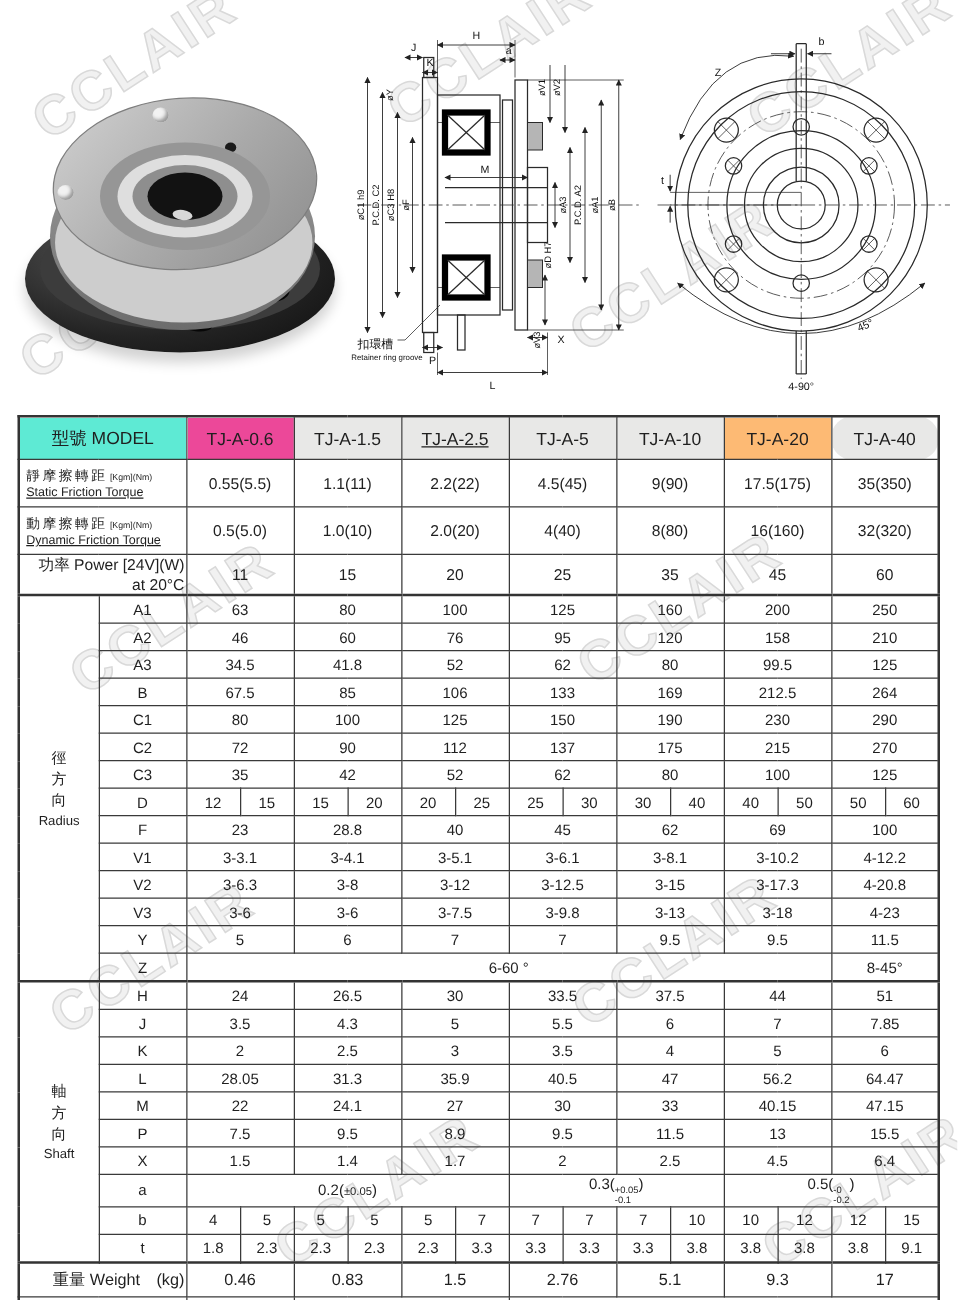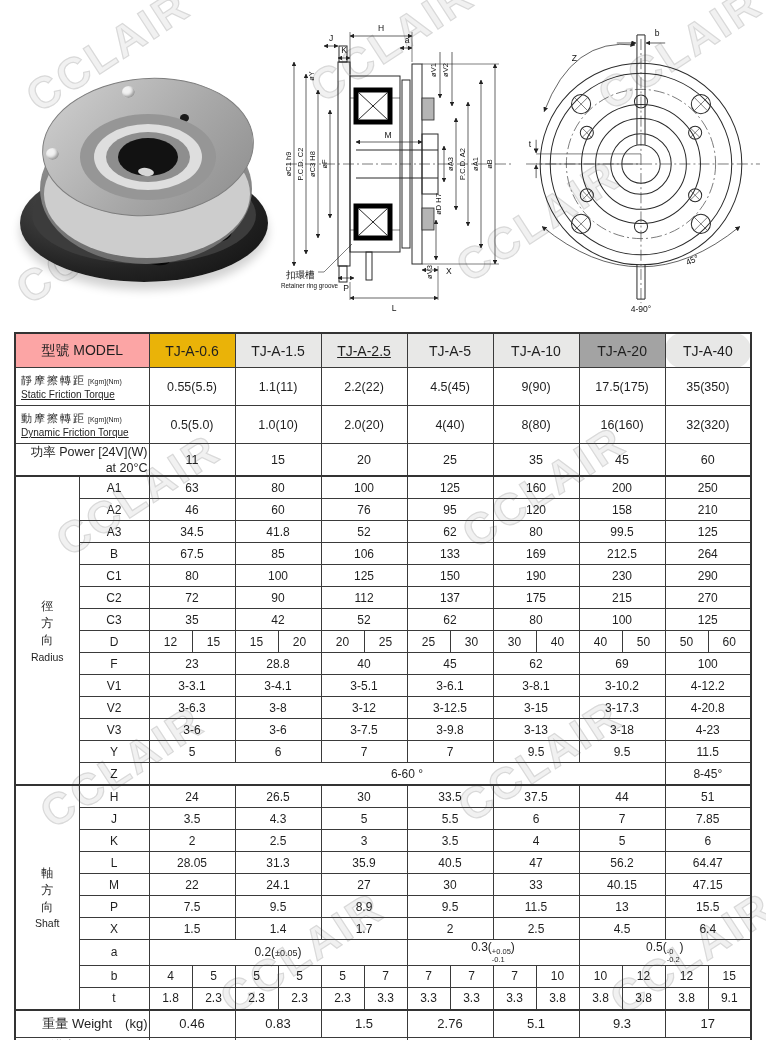--- a/index.html
+++ b/index.html
@@ -289,27 +289,27 @@
         <col style="width: 43px;">
         <col style="width: 43px;">
         <col style="width: 43px;">
         <col style="width: 43px;">
         <col style="width: 43px;">
         <col style="width: 43px;">
         <col style="width: 43px;">
       </colgroup>
       <tbody>
         <tr class="r-hd">
-          <td colspan="2" class="mlab" style="background: #fca5a5;">型號 MODEL</td>
-          <td colspan="2" style="background: #eab308;">TJ-A-0.6</td>
+          <td colspan="2" class="mlab" style="background: #5eead4;">型號 MODEL</td>
+          <td colspan="2" style="background: #ec4899;">TJ-A-0.6</td>
           <td colspan="2" style="background: rgb(232, 232, 231);">TJ-A-1.5</td>
           <td colspan="2" style="background: rgb(232, 232, 231); text-decoration: underline;">TJ-A-2.5</td>
           <td colspan="2" style="background: rgb(232, 232, 231);">TJ-A-5</td>
           <td colspan="2" style="background: rgb(232, 232, 231);">TJ-A-10</td>
-          <td colspan="2" style="background: #a3a3a3;">TJ-A-20</td>
+          <td colspan="2" style="background: #fdba74;">TJ-A-20</td>
           <td colspan="2" style="background: rgb(232, 232, 231); border-radius: 17px;">TJ-A-40</td>
         </tr>
         <tr class="r-t">
           <td colspan="2" class="lbl">
             <div class="tzh">靜摩擦轉距<span class="unit"> [Kgm](Nm)</span></div>
             <div class="ten">Static Friction Torque</div>
           </td>
           <td colspan="2">0.55(5.5)</td>
           <td colspan="2">1.1(11)</td>
           <td colspan="2">2.2(22)</td>

